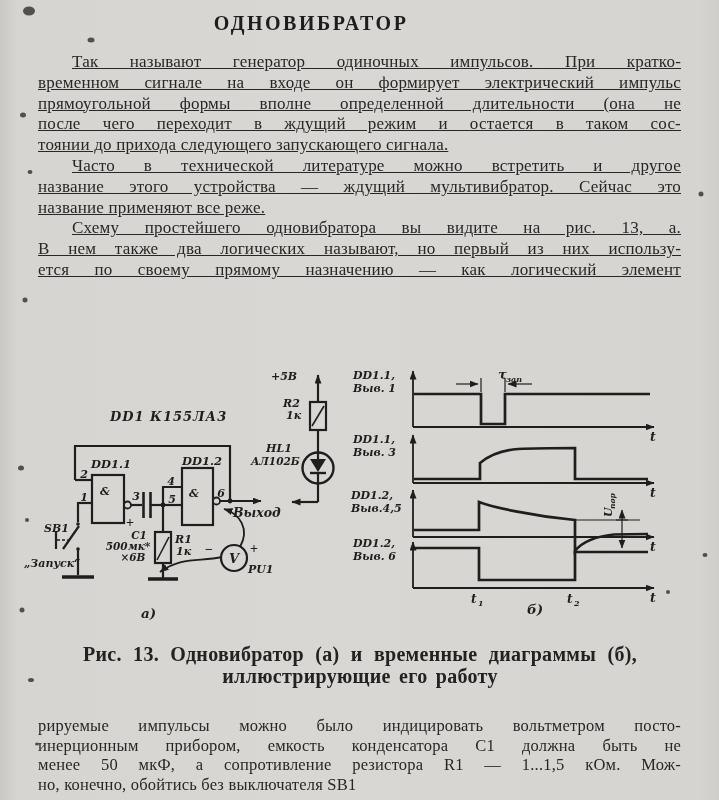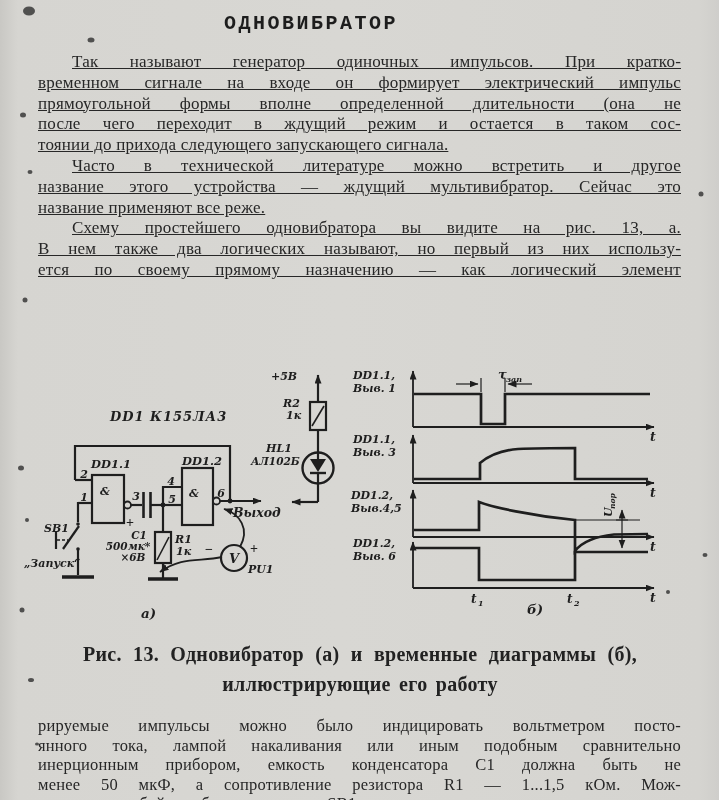--- a/index.html
+++ b/index.html
@@ -10,38 +10,38 @@
     background:
       linear-gradient(90deg,#c9c8c4 0px,#d6d5d1 18px,#d8d7d3 340px,#d5d4d0 700px,#cfcecb 719px),
       #d6d5d1;
     overflow:hidden;
     font-family:"Liberation Serif", serif;
     color:#232323;
   }
   .title{
     position:absolute;top:12px;left:0;width:622px;
     text-align:center;font-weight:bold;font-size:20px;
-    letter-spacing:2.5px;color:#1d1d1d;font-family:Liberation Mono, monospace;
+    letter-spacing:2.5px;color:#1d1d1d;
   }
   .bodytext{
     position:absolute;left:38px;width:643px;
     font-size:17px;line-height:20.8px;letter-spacing:0.2px;color:#272727;
   }
   .block-top{top:52px;text-decoration:underline;}
   .block-bottom{top:716px;font-size:16.5px;line-height:19.5px;}
   .jline{text-align:justify;text-align-last:justify;white-space:normal;}
   .jline.last{text-align-last:left;}
   .para.indent-first .jline:first-child{padding-left:34px;}
   .caption{
     position:absolute;left:60px;width:600px;text-align:center;
     font-weight:bold;font-size:20px;color:#222;
     word-spacing:6px;letter-spacing:0.3px;line-height:22px;
   }
   .cap1{top:643px;}
-  .cap2{top:665px;word-spacing:3px;margin-top:8px;}
+  .cap2{top:665px;word-spacing:3px;}
   svg text{fill:#1e1e1e;}
   .lbl{font-family:"DejaVu Serif",serif;font-style:italic;font-weight:bold;}
 </style>
 </head>
 <body>
 
 <div class="page">
 
   <div class="title">ОДНОВИБРАТОР</div>
 
@@ -269,20 +269,19 @@
       <ellipse cx="37" cy="744" rx="2" ry="1.5"></ellipse>
     </g>
   </svg>
 
   <div class="caption cap1">Рис. 13. Одновибратор (а) и временные диаграммы (б),</div>
   <div class="caption cap2">иллюстрирующие его работу</div>
 
   <div class="bodytext block-bottom">
     <div class="para">
         <div class="jline">рируемые импульсы можно было индицировать вольтметром посто-</div>
-        <div class="jline">янного тока, лампой накаливания или иным подобным сравнительно</div>
         <div class="jline">инерционным прибором, емкость конденсатора С1 должна быть не</div>
         <div class="jline">менее 50 мкФ, а сопротивление резистора R1 — 1...1,5 кОм. Мож-</div>
         <div class="jline last">но, конечно, обойтись без выключателя SB1</div>
       </div>
   </div>
 
 </div>
 
 </body></html>

